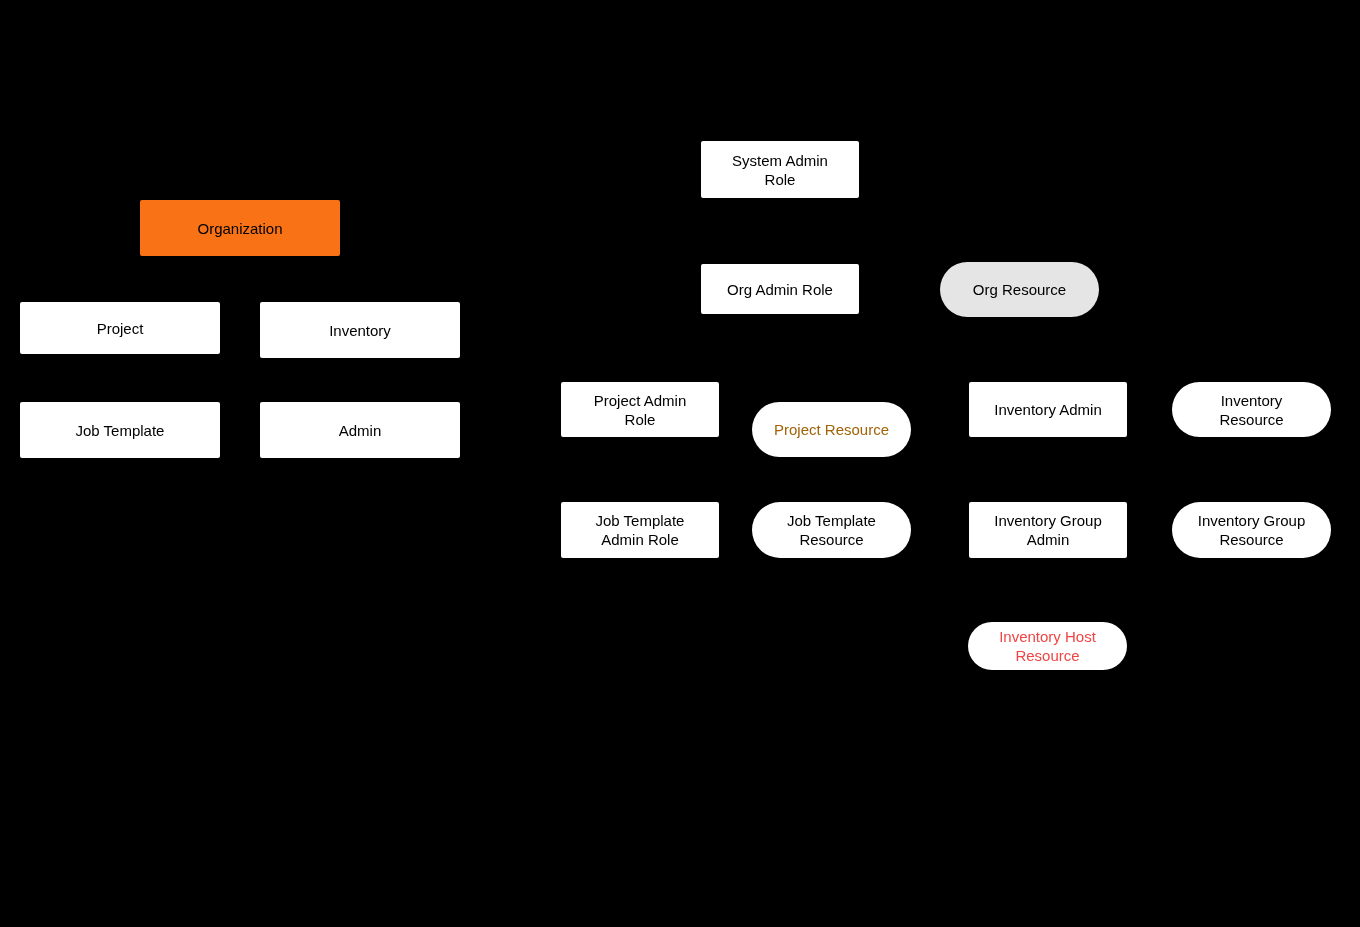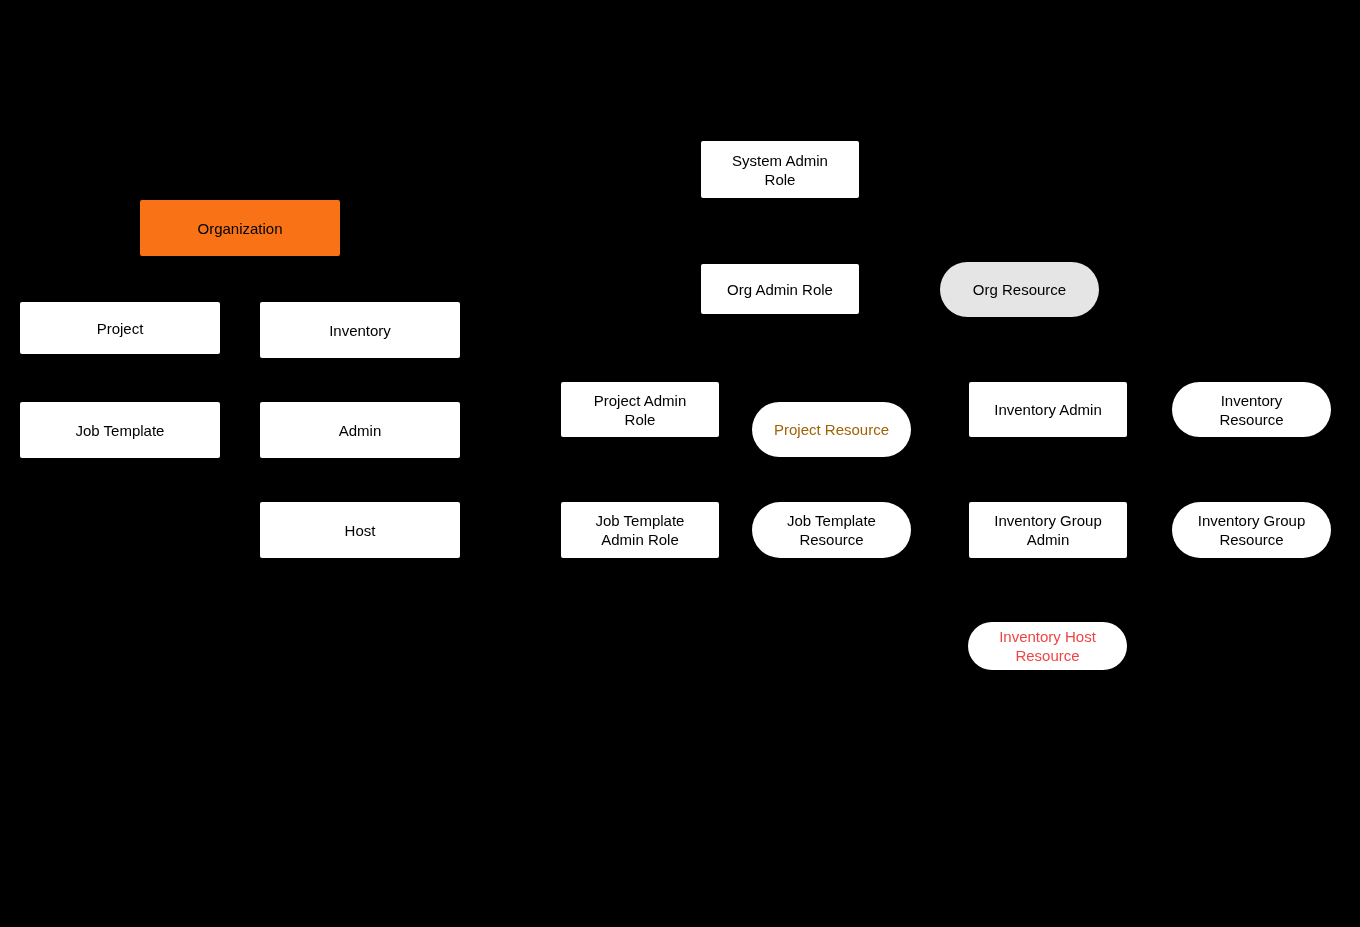--- a/index.html
+++ b/index.html
@@ -45,21 +45,20 @@
 </style>
 </head>
 <body>
 
 <div id="canvas" style="background: rgb(0, 0, 0);">
     <div class="node rect" style="left: 140px; top: 200px; width: 200px; height: 56px; background: #f97316; color: rgb(0, 0, 0);">Organization</div>
     <div class="node rect" style="left: 20px; top: 302px; width: 200px; height: 52px; background: rgb(255, 255, 255); color: rgb(0, 0, 0);">Project</div>
     <div class="node rect" style="left: 260px; top: 302px; width: 200px; height: 56px; background: rgb(255, 255, 255); color: rgb(0, 0, 0);">Inventory</div>
     <div class="node rect" style="left: 20px; top: 402px; width: 200px; height: 56px; background: rgb(255, 255, 255); color: rgb(0, 0, 0);">Job Template</div>
     <div class="node rect" style="left: 260px; top: 402px; width: 200px; height: 56px; background: rgb(255, 255, 255); color: rgb(0, 0, 0);">Admin</div>
-    <div class="node rect" style="left: 260px; top: 502px; width: 200px; height: 56px; background: rgb(255, 255, 255); color: rgb(0, 0, 0);">Host</div>
     <div class="node rect" style="left: 701px; top: 141px; width: 158px; height: 57px; background: rgb(255, 255, 255); color: rgb(0, 0, 0);">System Admin
 Role</div>
     <div class="node rect" style="left: 701px; top: 264px; width: 158px; height: 50px; background: rgb(255, 255, 255); color: rgb(0, 0, 0);">Org Admin Role</div>
     <div class="node pill" style="left: 940px; top: 262px; width: 159px; height: 55px; background: #e5e5e5; color: rgb(0, 0, 0);">Org Resource</div>
     <div class="node rect" style="left: 561px; top: 382px; width: 158px; height: 55px; background: rgb(255, 255, 255); color: rgb(0, 0, 0);">Project Admin
 Role</div>
     <div class="node pill" style="left: 752px; top: 402px; width: 159px; height: 55px; background: rgb(255, 255, 255); color: #a16207;">Project Resource</div>
     <div class="node rect" style="left: 969px; top: 382px; width: 158px; height: 55px; background: rgb(255, 255, 255); color: rgb(0, 0, 0);">Inventory Admin</div>
     <div class="node pill" style="left: 1172px; top: 382px; width: 159px; height: 55px; background: rgb(255, 255, 255); color: rgb(0, 0, 0);">Inventory
 Resource</div>

